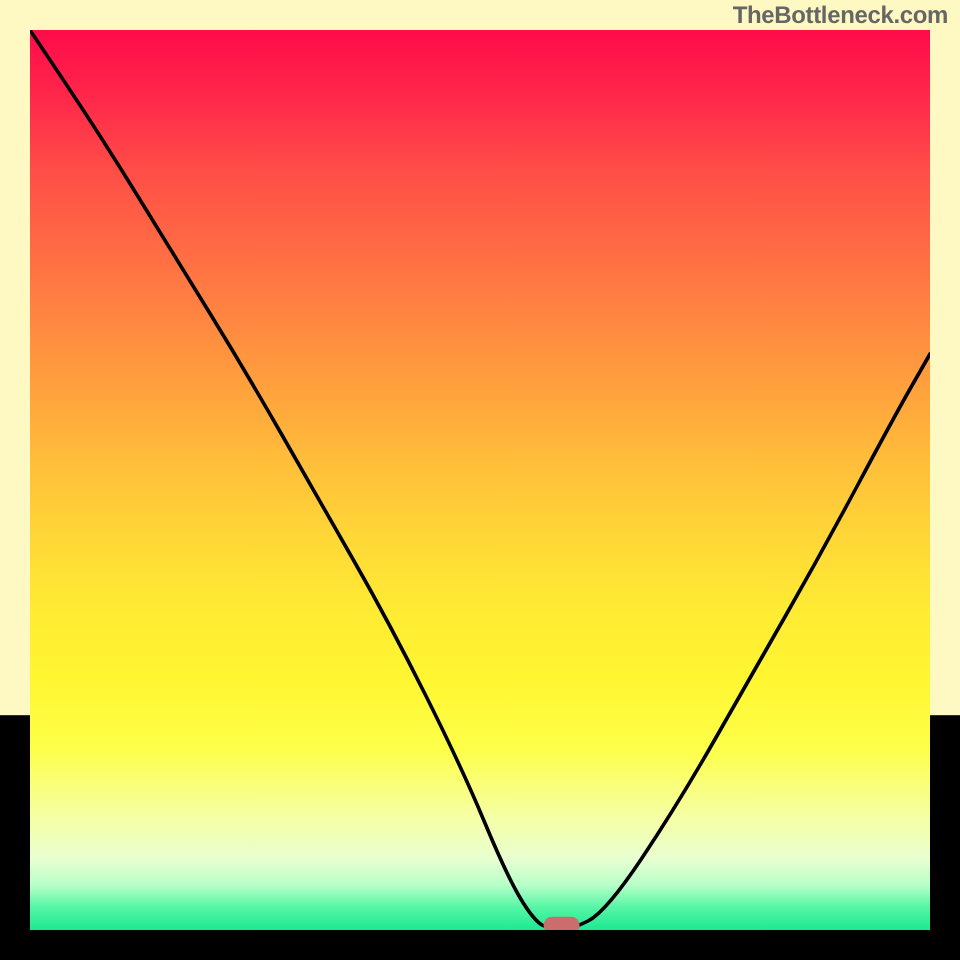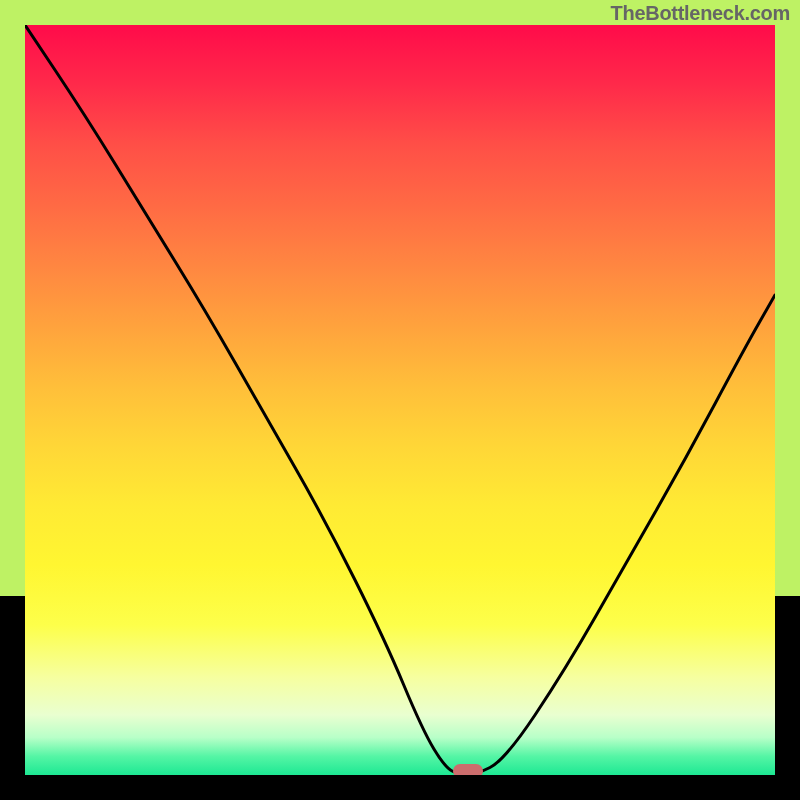--- a/index.html
+++ b/index.html
@@ -7,21 +7,21 @@
     padding: 0;
     width: 800px;
     height: 800px;
     background: #000;
     font-family: Arial, Helvetica, sans-serif;
   }
   .container {
     position: relative;
     width: 800px;
     height: 596px;
-    background: #bef264;
+    background: #fef9c3;
   }
   .watermark {
     position: absolute;
     top: 2px;
     right: 10px;
     color: #666;
     font-size: 20px;
     font-weight: bold;
     z-index: 5;
     letter-spacing: -0.3px;

